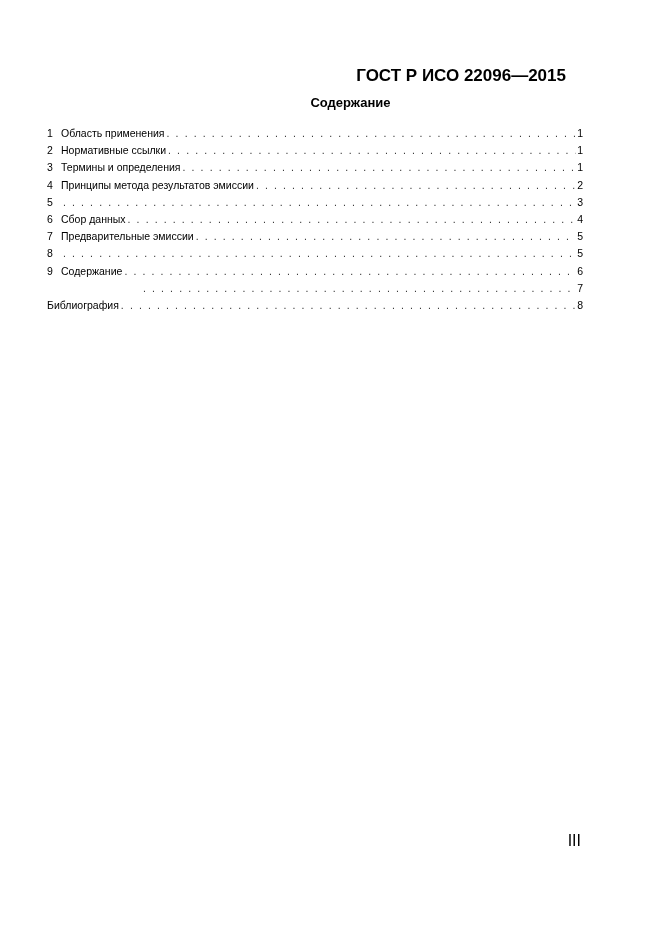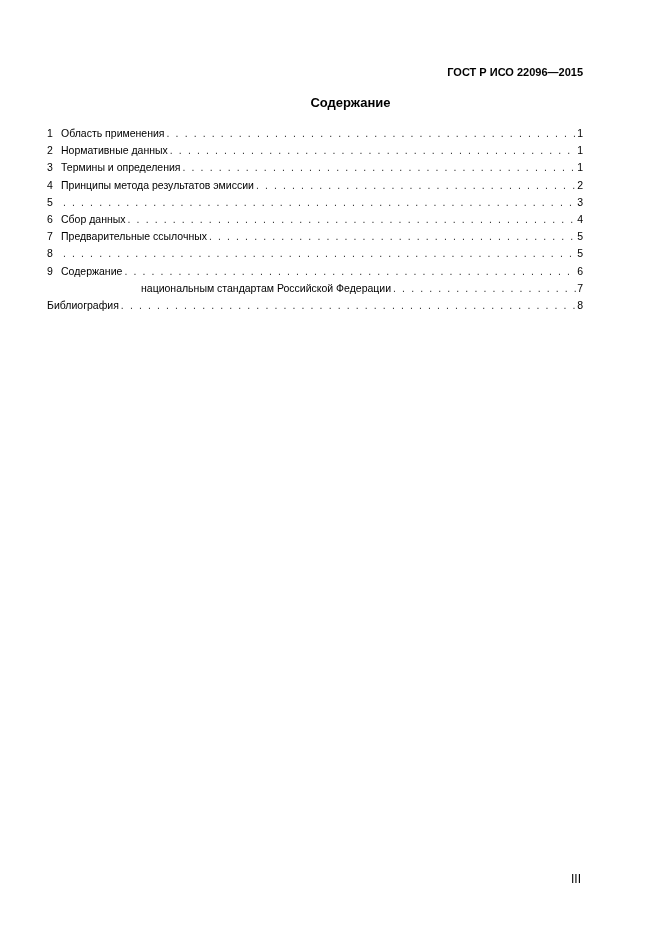--- a/index.html
+++ b/index.html
@@ -1,22 +1,22 @@
 <!DOCTYPE html>
 <html><head>
   <meta charset="utf-8">
   <style>
     html, body { margin: 0; padding: 0; background: #ffffff; }
     body {
       width: 661px; height: 936px; position: relative; overflow: hidden;
       font-family: "Liberation Sans", sans-serif; color: #000;
     }
     .header {
-      position: absolute; right: 78px; top: 66px;
-      font-size: 11px; font-weight: bold; letter-spacing: 0;
+      position: absolute; right: 95px; top: 66px;
+      font-size: 17px; font-weight: bold; letter-spacing: 0;
     }
     .title {
       position: absolute; left: 0; width: 661px; top: 95px; padding-left: 15px;
       text-align: center; font-size: 13px; font-weight: bold;
     }
     .title span { display: inline-block; margin-left: 10px; }
     .toc {
       position: absolute; left: 47px; top: 125px; width: 536px;
       font-size: 10.5px; line-height: 17.2px;
     }
@@ -31,40 +31,40 @@
     }
     .dots::before {
       content: ". . . . . . . . . . . . . . . . . . . . . . . . . . . . . . . . . . . . . . . . . . . . . . . . . . . . . . . . . . . . . . . . . . . . . . . . . . . . . . . . . . . . . . . . . . . . . . . .";
       word-spacing: 3.2px;
     }
     .page { flex: 0 0 auto; text-align: right; }
     .appendix-line1 { white-space: nowrap; }
     .appendix-line1 .gap { display: inline-block; width: 6px; }
     .appendix-line2 { padding-left: 94px; }
     .footer {
-      position: absolute; right: 80px; top: 872px; font-size: 12px;
+      position: absolute; right: 80px; top: 832px; font-size: 16px;
     }
   </style>
 </head>
 <body>
 
 <div class="header">ГОСТ Р ИСО 22096—2015</div>
 
 <div class="title"><span>Содержание</span></div>
 
 <div class="toc">
   <div class="row">
     <span class="num">1</span>
     <span class="label">Область применения</span>
     <span class="dots"></span>
     <span class="page">1</span>
   </div>
   <div class="row">
     <span class="num">2</span>
-    <span class="label">Нормативные данных</span>
+    <span class="label">Нормативные ссылки</span>
     <span class="dots"></span>
     <span class="page">1</span>
   </div>
   <div class="row">
     <span class="num">3</span>
     <span class="label">Термины и определения</span>
     <span class="dots"></span>
     <span class="page">1</span>
   </div>
   <div class="row">
@@ -79,39 +79,38 @@
     <span class="page">3</span>
   </div>
   <div class="row">
     <span class="num">6</span>
     <span class="label">Сбор данных</span>
     <span class="dots"></span>
     <span class="page">4</span>
   </div>
   <div class="row">
     <span class="num">7</span>
-    <span class="label">Предварительные ссылочных</span>
+    <span class="label">Предварительные эмиссии</span>
     <span class="dots"></span>
     <span class="page">5</span>
   </div>
   <div class="row">
     <span class="num">8</span>
     <span class="dots"></span>
     <span class="page">5</span>
   </div>
   <div class="row">
     <span class="num">9</span>
     <span class="label">Содержание</span>
     <span class="dots"></span>
     <span class="page">6</span>
   </div>
 
   <div>
     <div class="row appendix-line2">
-      <span class="label">национальным стандартам Российской Федерации</span>
       <span class="dots"></span>
       <span class="page">7</span>
     </div>
   </div>
 
   <div class="row">
     <span class="label">Библиография</span>
     <span class="dots"></span>
     <span class="page">8</span>
   </div>

